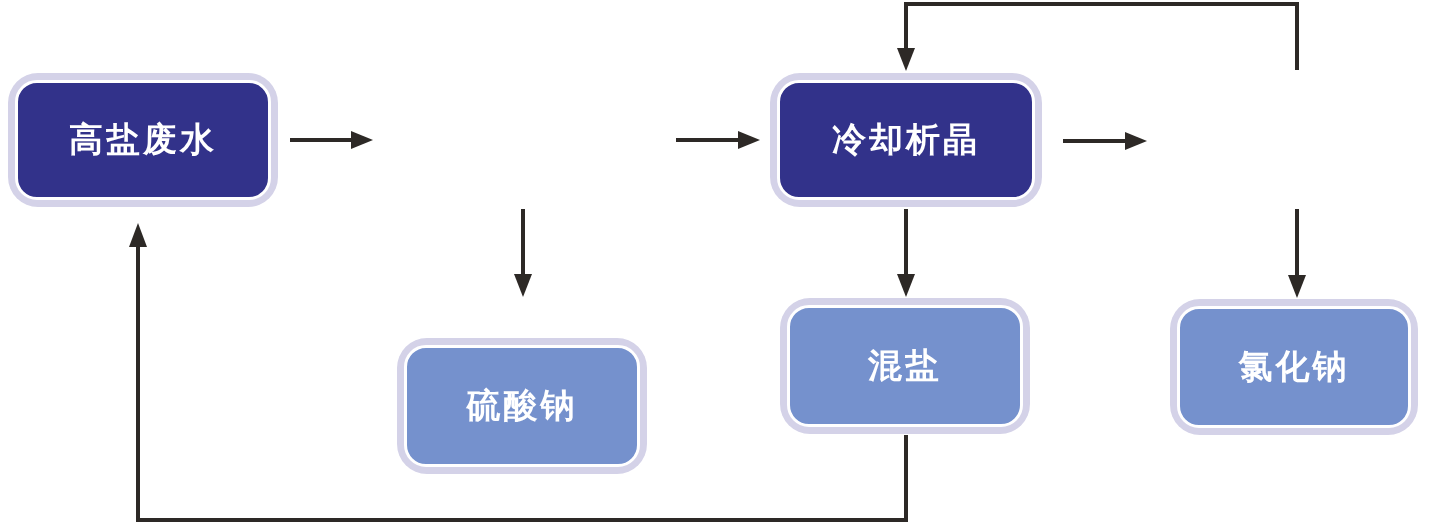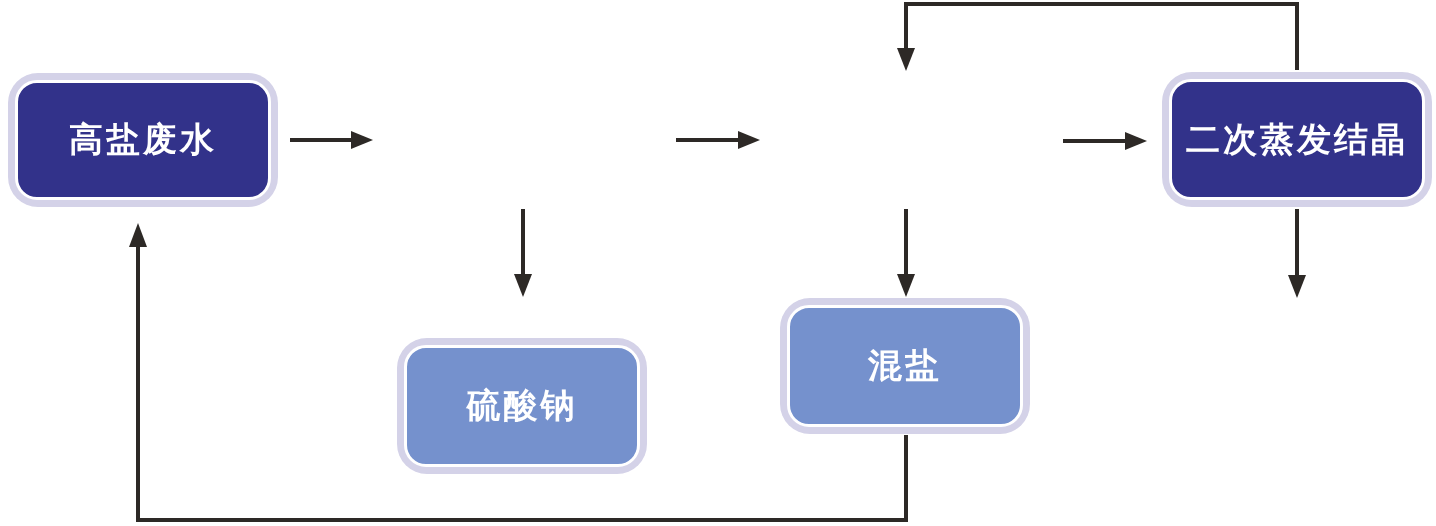--- a/index.html
+++ b/index.html
@@ -37,33 +37,36 @@
 </head>
 <body>
 
 <div id="canvas">
 
   <div class="node process" style="left:8px;   top:73px; width:270px; height:134px;">
     <div class="node-inner">高盐废水</div>
   </div>
 
 
+  <div class="node process" style="left:770px; top:73px; width:272px; height:134px;">
+    <div class="node-inner">冷却析晶</div>
+  </div>
 
-  <div class="node process" style="left:1162px; top:72px; width:270px; height:135px;">
-    <div class="node-inner">二次蒸发结晶</div>
-  </div>
 
   <div class="node product" style="left:397px; top:298px; width:250px; height:136px;margin-top:40px;">
     <div class="node-inner">硫酸钠</div>
   </div>
 
   <div class="node product" style="left:780px; top:298px; width:250px; height:136px;font-family:Liberation Mono, monospace;">
     <div class="node-inner">混盐</div>
   </div>
 
+  <div class="node product" style="left:1170px; top:299px; width:248px; height:136px;">
+    <div class="node-inner">氯化钠</div>
+  </div>
 
   <svg id="edge-layer" viewBox="0 0 1436 526">
 
     <g>
       <line x1="290" y1="140" x2="351" y2="140"></line>
       <polygon points="351,131 351,149 373,140"></polygon>
     </g>
 
     <g>
       <line x1="676" y1="140" x2="738" y2="140"></line>

